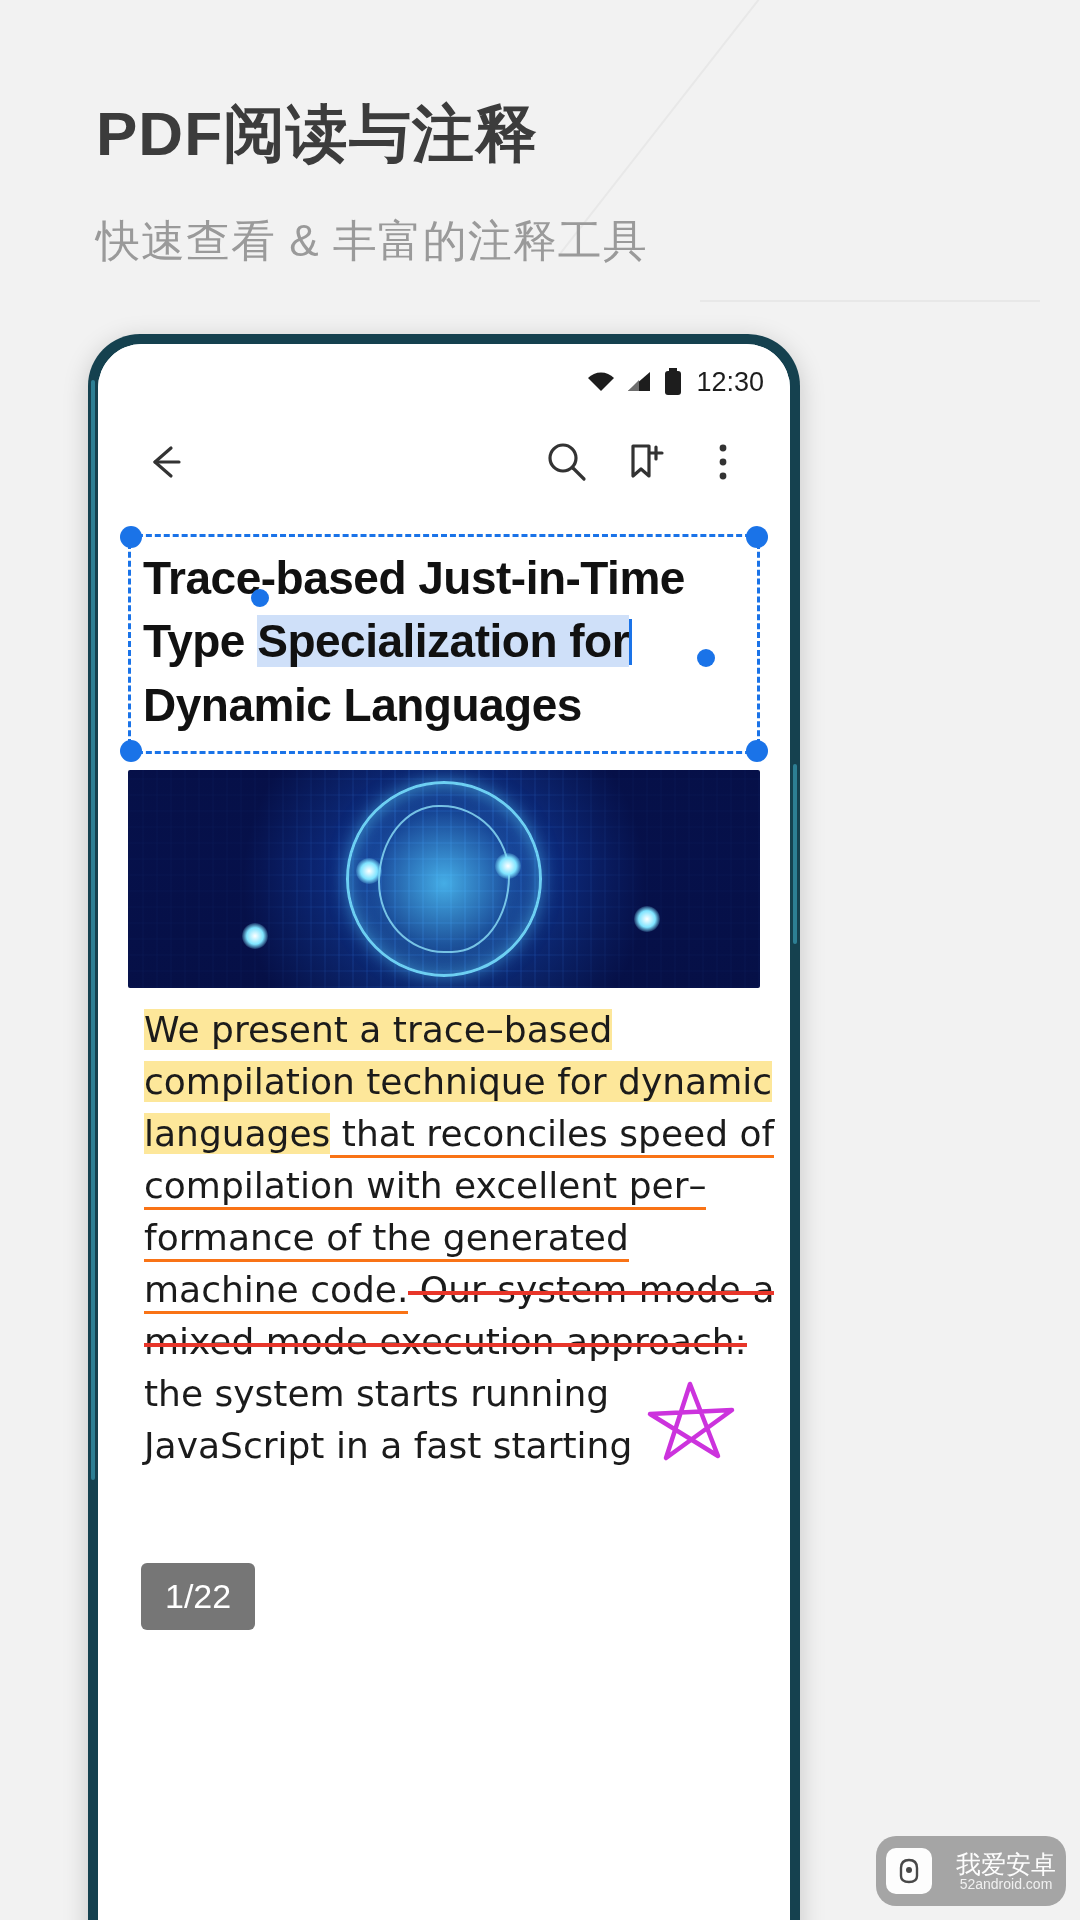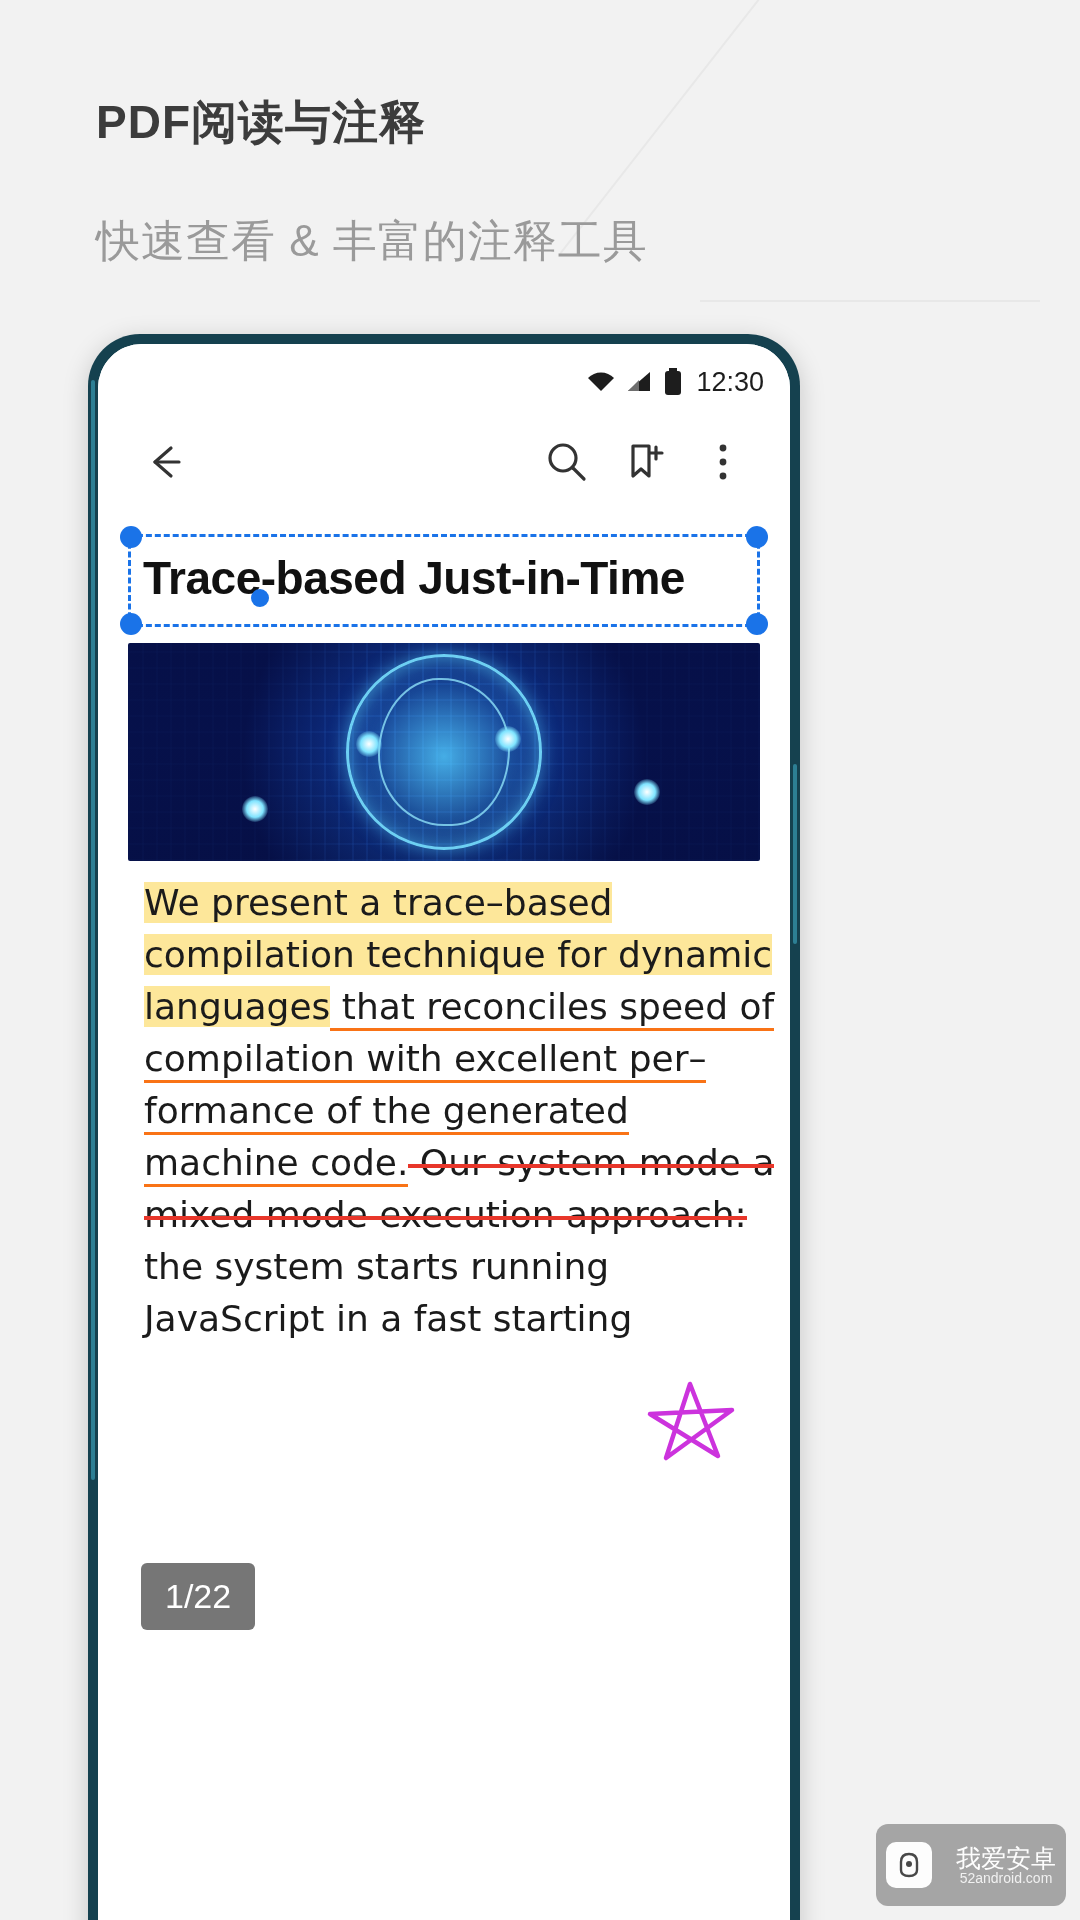--- a/index.html
+++ b/index.html
@@ -14,21 +14,21 @@
   
   .bg-deco { position: absolute; top: 0; right: 0; width: 520px; height: 620px; overflow: hidden; pointer-events: none; }
   .bg-deco .l1 { position: absolute; width: 2px; height: 900px; background: #e8e8e8; top: -180px; right: 180px; transform: rotate(38deg); transform-origin: top center; }
   .bg-deco .l2 { position: absolute; width: 2px; height: 900px; background: #e8e8e8; top: -250px; right: 20px; transform: rotate(-38deg); transform-origin: top center; }
   .bg-deco .l3 { position: absolute; width: 340px; height: 2px; background: #e8e8e8; top: 300px; right: 40px; }
 
   
   .headline {
     position: absolute;
     left: 96px; top: 92px;
-    font-size: 46px;
+    font-size: 62px;
     font-weight: bold;
     color: #3c3c3c;
     letter-spacing: 1px;
   }
   .subhead {
     position: absolute;
     left: 96px; top: 212px;
     font-size: 44px;
     color: #9a9a9a;
     letter-spacing: 1px;
@@ -188,21 +188,21 @@
     opacity: 0.92;
   }
   .watermark .wm-logo {
     width: 46px; height: 46px; border-radius: 10px;
     background: #ffffff;
     display: flex; align-items: center; justify-content: center;
   }
   .watermark .wm-text { color: #ffffff; line-height: 1.05; }
   .watermark .wm-t1 { font-size: 25px; }
   .watermark .wm-t2 { font-size: 14px; opacity: 0.85; text-align: center; }
-  .wm-box { background: rgba(90,90,90,0.55); padding: 18px 10px; border-radius: 12px; display: flex; align-items: center; gap: 24px; }
+  .wm-box { background: rgba(90,90,90,0.55); padding: 12px 10px; border-radius: 20px; display: flex; align-items: center; gap: 24px; }
 </style>
 </head>
 <body>
 
 <div class="bg-deco">
   <div class="l1"></div>
     <div class="l2"></div>
     <div class="l3"></div>
 </div>
 
@@ -270,20 +270,22 @@
 
       <div class="title-block">
         <div class="handle h-tl"></div>
         <div class="handle h-tr"></div>
         <div class="handle h-bl"></div>
         <div class="handle h-br"></div>
         <div class="handle h-mid-l"></div>
         <div class="handle h-mid-r"></div>
 
         <div class="title-line">Trace-based Just-in-Time</div>
+        <div class="title-line"><span>Type </span><span class="sel-hl">Specialization for</span><span class="caret"></span></div>
+        <div class="title-line">Dynamic Languages</div>
       </div>
 
       <div class="figure">
         <div class="brainring"></div>
         <div class="brainring2"></div>
         <div class="glow" style="left:36%; top:40%;"></div>
         <div class="glow" style="left:58%; top:38%;"></div>
         <div class="glow" style="left:18%; top:70%;"></div>
         <div class="glow" style="left:80%; top:62%;"></div>
       </div>

